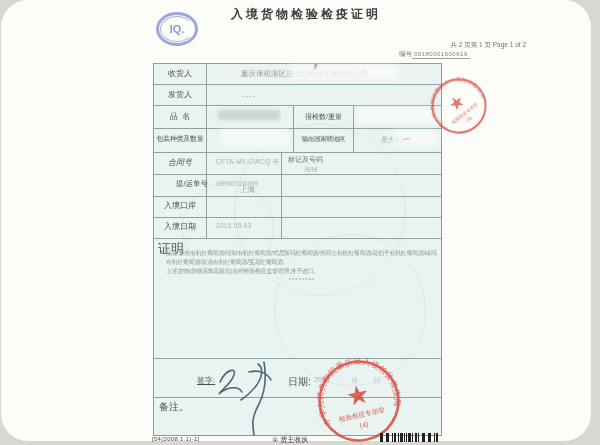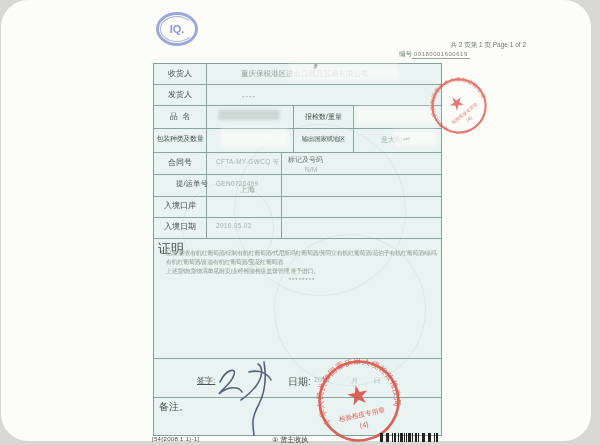--- a/index.html
+++ b/index.html
@@ -50,20 +50,21 @@
 <body>
 
 <div class="page">
 
   <div class="logo">
     <div class="logo-inner"></div>
     <div class="logo-text">IQ.</div>
   </div>
 
   <div class="title-wrap">
+    <div class="title2">入境货物检验检疫证明</div>
   </div>
   <div class="page-info">共 2 页第 1 页  Page 1 of 2</div>
   <div class="serial">
     <span>编号</span><span class="serial-no">00180001600619</span>
   </div>
 
   <div class="tbl">
     <div class="wm" style="left:80px;top:60px;width:170px;height:170px;"></div>
     <div class="wm" style="left:120px;top:170px;width:150px;height:150px;"></div>
     <div class="wm" style="left:28px;top:118px;width:90px;height:90px;"></div>
@@ -82,21 +83,21 @@
     <div class="vl" style="left:52px;top:0;height:174px;"></div>
     <div class="vl" style="left:139px;top:41px;height:47px;"></div>
     <div class="vl" style="left:199px;top:41px;height:47px;"></div>
     <div class="vl" style="left:127px;top:88px;height:86px;"></div>
   </div>
 
   <div class="cell lbl" style="top:68px;">收货人</div>
   <div class="cell lbl" style="top:89px;">发货人</div>
   <div class="cell lbl" style="top:111px;white-space:pre;">品  名</div>
   <div class="cell lbl" style="top:134px;font-size:7px;letter-spacing:-.3px;">包装种类及数量</div>
-  <div class="cell lbl" style="top:157px;">合同号</div>
+  <div class="cell lbl" style="top:157px;font-style:italic;">合同号</div>
   <div class="cell lbl" style="top:179px;font-size:7.5px;padding-left:12px;">提/运单号</div>
   <div class="cell lbl" style="top:200px;">入境口岸</div>
   <div class="cell lbl" style="top:221px;">入境日期</div>
 
   <div class="cell val" style="left:216px;top:69px;filter:blur(.3px);">重庆保税港区进出口商品贸易有限公司</div>
   <div class="inkmark" style="left:313px;top:64px;width:2.5px;height:5px;transform:rotate(18deg);opacity:.8;"></div>
   <div class="smudge" style="left:288px;top:65px;width:110px;height:15px;"></div>
 
   <div class="cell val" style="left:217px;top:91px;letter-spacing:1px;">----</div>
 

